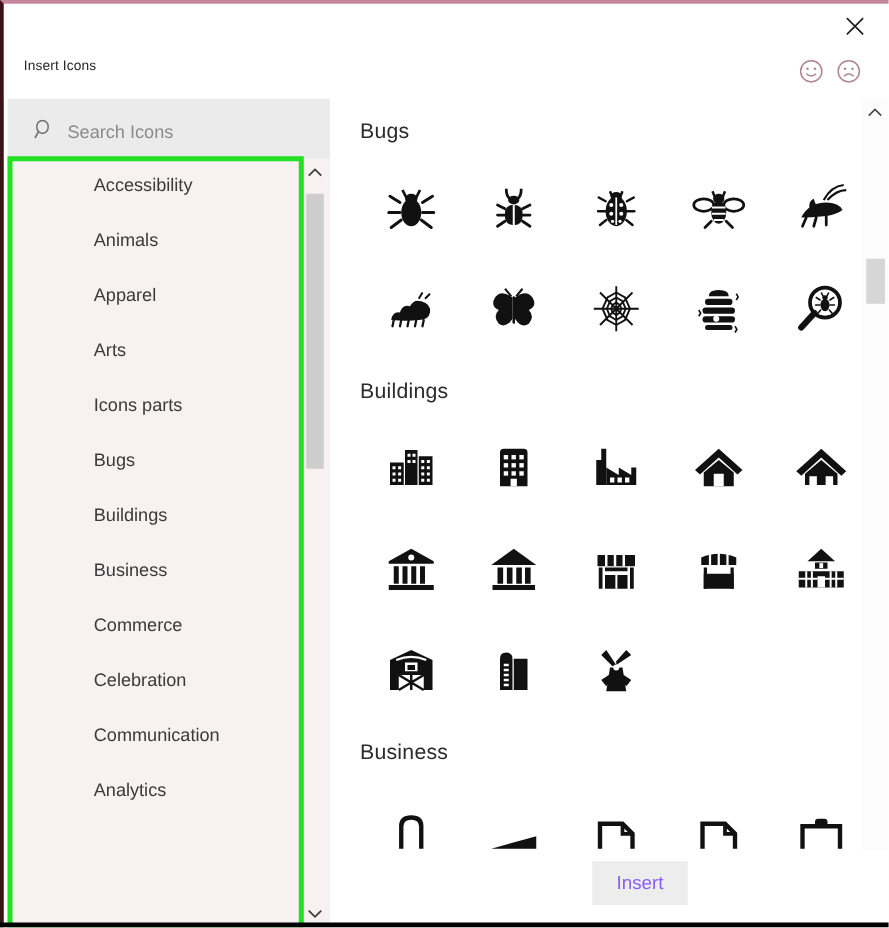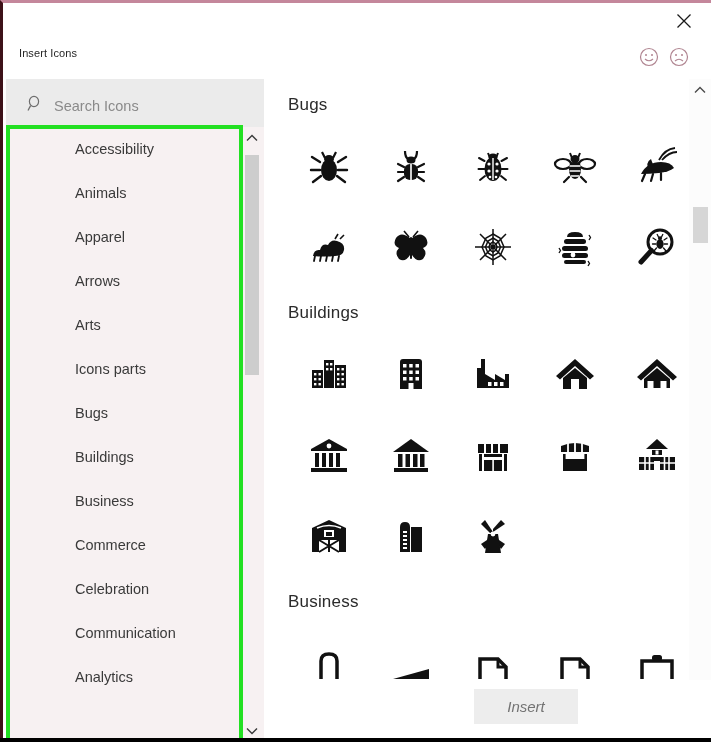--- a/index.html
+++ b/index.html
@@ -231,26 +231,25 @@
   .footer-btn {
     position: absolute;
     top: 9px;
     height: 35px;
     font-family: "Liberation Sans", sans-serif;
     font-size: 15px;
     box-sizing: border-box;
   }
   #insert-button {
     left: 210px;
-    width: 104px;
+    width: 76px;
     background: #ededed;
-    color: #737373;
+    color: #8b5cf6;
     border: 1px solid #ededed;
     cursor: default;
-    font-style: italic;
   }
   #cancel-button {
     left: 325px;
     width: 110px;
     background: #ffffff;
     color: #1d1d1d;
     border: 1px solid #9a9a9a;
     cursor: pointer;
   }
 
@@ -305,21 +304,20 @@
       </svg>
     </span>
     <input id="search-input" type="text" placeholder="Search Icons" style="">
   </div>
 
   <div id="category-panel">
     <div id="category-list">
       <div class="category-item"><span>Accessibility</span></div>
       <div class="category-item"><span>Animals</span></div>
       <div class="category-item"><span>Apparel</span></div>
-      <div class="category-item"><span>Arrows</span></div>
       <div class="category-item"><span>Arts</span></div>
       <div class="category-item"><span>Icons parts</span></div>
       <div class="category-item"><span>Bugs</span></div>
       <div class="category-item"><span>Buildings</span></div>
       <div class="category-item"><span>Business</span></div>
       <div class="category-item"><span>Commerce</span></div>
       <div class="category-item"><span>Celebration</span></div>
       <div class="category-item"><span>Communication</span></div>
       <div class="category-item"><span>Analytics</span></div>
     </div>

